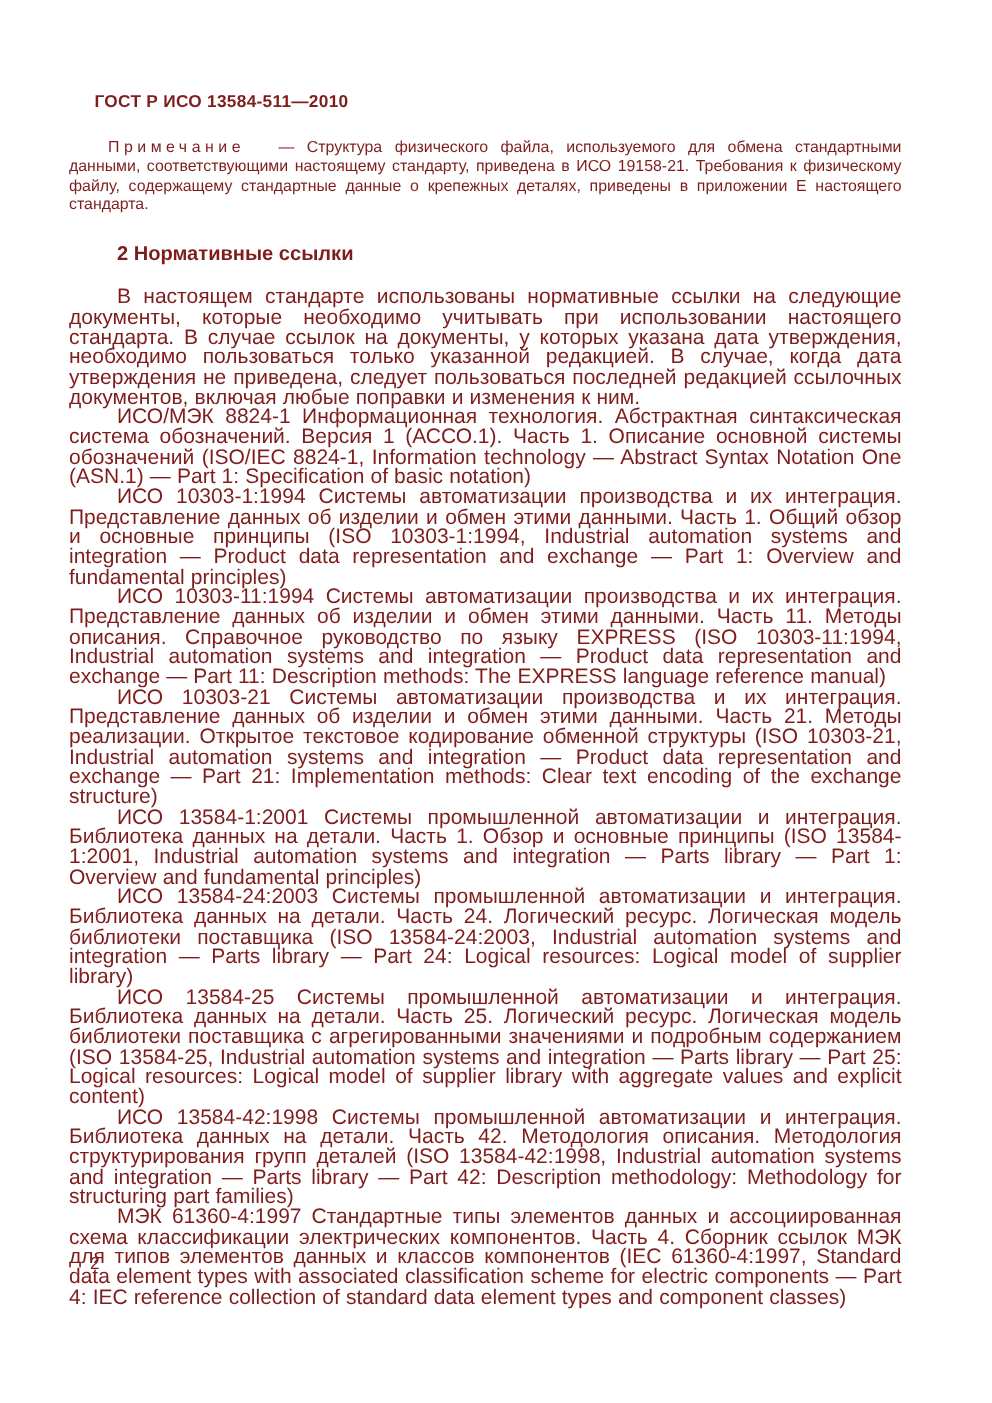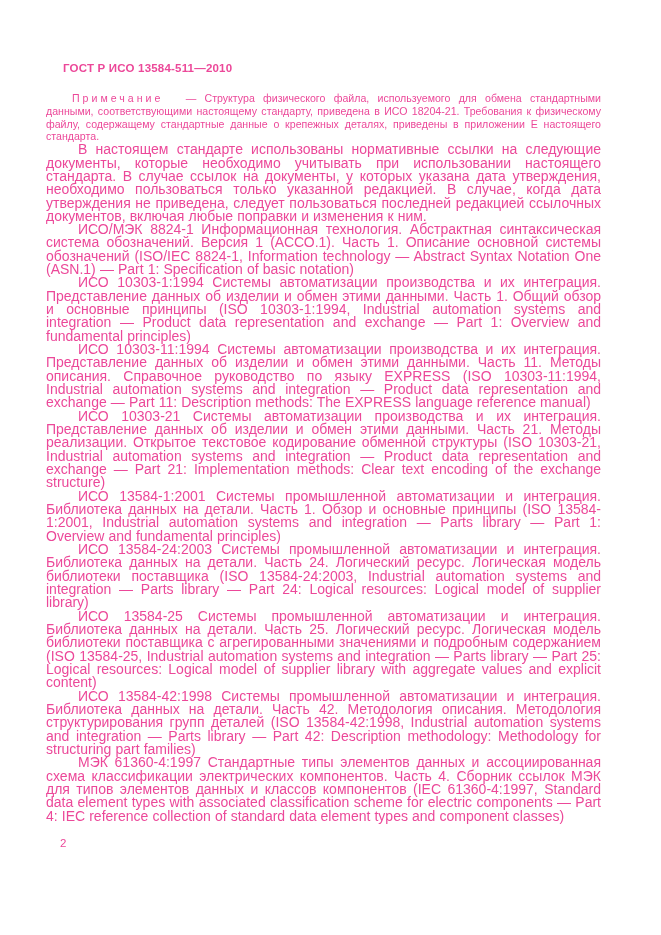--- a/index.html
+++ b/index.html
@@ -7,21 +7,21 @@
     padding: 0;
     background: #ffffff;
   }
   .page {
     position: relative;
     width: 661px;
     height: 935px;
     background: #ffffff;
     overflow: hidden;
     font-family: "Liberation Sans", "DejaVu Sans", sans-serif;
-    color: #ec4899;
+    color: #7f1d1d;
     -webkit-font-smoothing: antialiased;
   }
   .doc-header {
     position: absolute;
     top: 62px;
     left: 63px;
     font-size: 11.5px;
     font-weight: bold;
     letter-spacing: 0.2px;
     white-space: nowrap;
@@ -68,22 +68,23 @@
 <body>
 
 <div class="page">
 
   <div class="doc-header">
     <span>ГОСТ Р ИСО 13584-511—2010</span>
   </div>
 
   <div class="content">
 
-    <p class="note"><span class="note-label">Примечание</span> <span>— Структура физического файла, используемого для обмена стандартными данными, соответствующими настоящему стандарту, приведена в ИСО 18204-21. Требования к физическому файлу, содержащему стандартные данные о крепежных деталях, приведены в приложении Е настоящего стандарта.</span></p>
+    <p class="note"><span class="note-label">Примечание</span> <span>— Структура физического файла, используемого для обмена стандартными данными, соответствующими настоящему стандарту, приведена в ИСО 19158-21. Требования к физическому файлу, содержащему стандартные данные о крепежных деталях, приведены в приложении Е настоящего стандарта.</span></p>
 
+    <h2 class="section-title">2 Нормативные ссылки</h2>
 
     <p class="body-par">В настоящем стандарте использованы нормативные ссылки на следующие документы, которые необходимо учитывать при использовании настоящего стандарта. В случае ссылок на документы, у которых указана дата утверждения, необходимо пользоваться только указанной редакцией. В случае, когда дата утверждения не приведена, следует пользоваться последней редакцией ссылочных документов, включая любые поправки и изменения к ним.</p>
 
     <p class="body-par">ИСО/МЭК 8824-1 Информационная технология. Абстрактная синтаксическая система обозначений. Версия 1 (АССО.1). Часть 1. Описание основной системы обозначений (ISO/IEC 8824-1, Information technology — Abstract Syntax Notation One (ASN.1) — Part 1: Specification of basic notation)</p>
     <p class="body-par">ИСО 10303-1:1994 Системы автоматизации производства и их интеграция. Представление данных об изделии и обмен этими данными. Часть 1. Общий обзор и основные принципы (ISO 10303-1:1994, Industrial automation systems and integration — Product data representation and exchange — Part 1: Overview and fundamental principles)</p>
     <p class="body-par">ИСО 10303-11:1994 Системы автоматизации производства и их интеграция. Представление данных об изделии и обмен этими данными. Часть 11. Методы описания. Справочное руководство по языку EXPRESS (ISO 10303-11:1994, Industrial automation systems and integration — Product data representation and exchange — Part 11: Description methods: The EXPRESS language reference manual)</p>
     <p class="body-par">ИСО 10303-21 Системы автоматизации производства и их интеграция. Представление данных об изделии и обмен этими данными. Часть 21. Методы реализации. Открытое текстовое кодирование обменной структуры (ISO 10303-21, Industrial automation systems and integration — Product data representation and exchange — Part 21: Implementation methods: Clear text encoding of the exchange structure)</p>
     <p class="body-par">ИСО 13584-1:2001 Системы промышленной автоматизации и интеграция. Библиотека данных на детали. Часть 1. Обзор и основные принципы (ISO 13584-1:2001, Industrial automation systems and integration — Parts library — Part 1: Overview and fundamental principles)</p>
     <p class="body-par">ИСО 13584-24:2003 Системы промышленной автоматизации и интеграция. Библиотека данных на детали. Часть 24. Логический ресурс. Логическая модель библиотеки поставщика (ISO 13584-24:2003, Industrial automation systems and integration — Parts library — Part 24: Logical resources: Logical model of supplier library)</p>
     <p class="body-par">ИСО 13584-25 Системы промышленной автоматизации и интеграция. Библиотека данных на детали. Часть 25. Логический ресурс. Логическая модель библиотеки поставщика с агрегированными значениями и подробным содержанием (ISO 13584-25, Industrial automation systems and integration — Parts library — Part 25: Logical resources: Logical model of supplier library with aggregate values and explicit content)</p>

